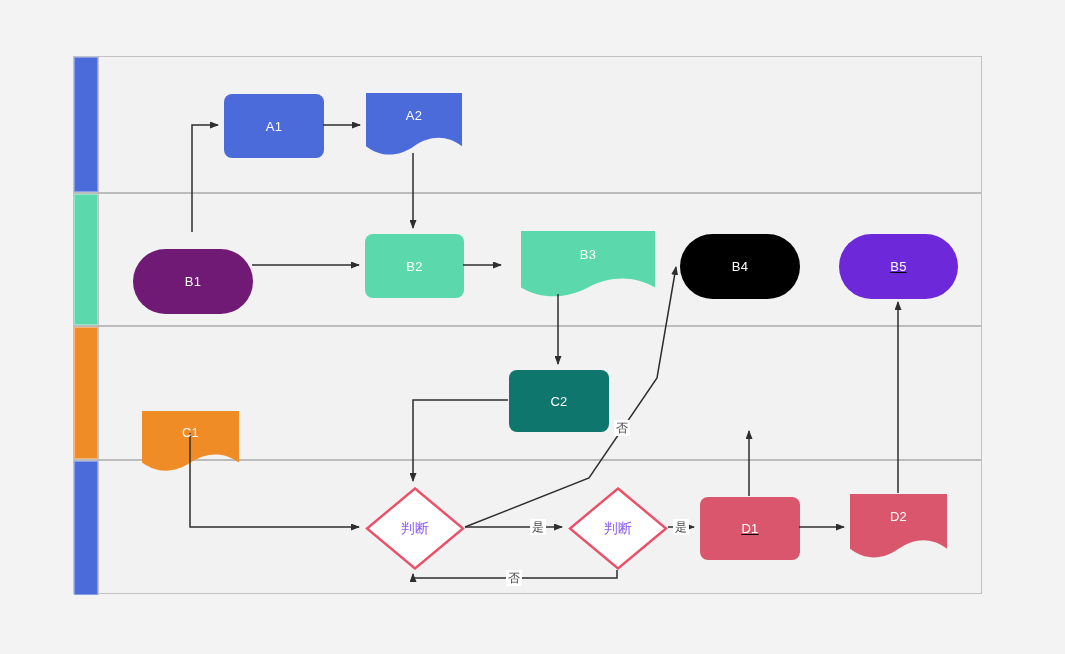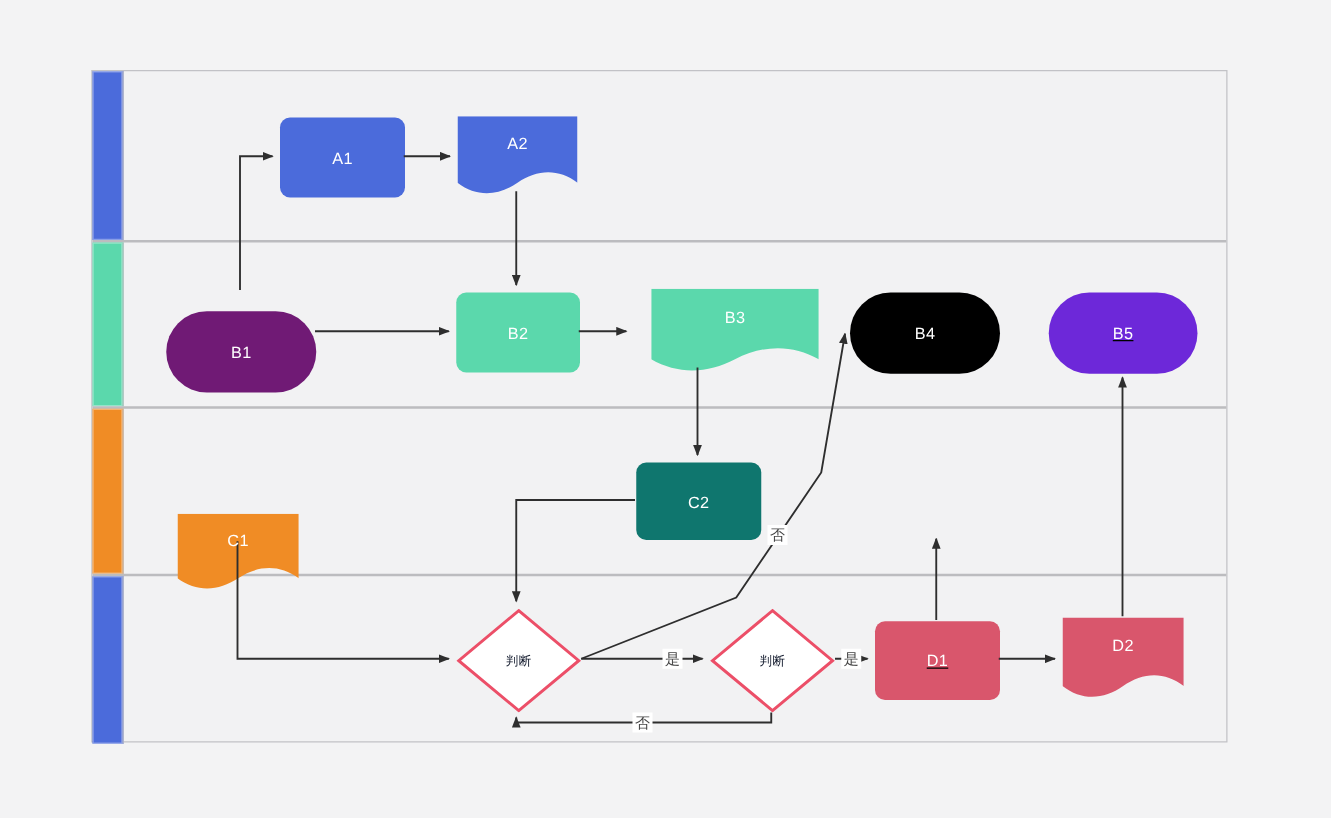--- a/index.html
+++ b/index.html
@@ -30,21 +30,21 @@
     pointer-events:auto;
   }
   .node svg{position:absolute;left:0;top:0;width:100%;height:100%;display:block;}
   .node-label{
     position:relative;z-index:2;color:#fff;font-size:13px;letter-spacing:.3px;
   }
   .node.document .node-label{
     position:absolute;left:0;right:0;top:33%;transform:translateY(-50%);
     text-align:center;
   }
-  .node.diamond .node-label{color:#0f172a;font-size:10px;}
+  .node.diamond .node-label{color:#8b5cf6;font-size:14px;}
   #edges{position:absolute;left:0;top:0;width:1065px;height:654px;}
   .edge-label{
     position:absolute;transform:translate(-50%,-50%);
     background:#ffffff;color:#454545;font-size:12px;line-height:14px;
     padding:1px 2px;pointer-events:auto;
   }
 </style>
 </head>
 <body>
 

